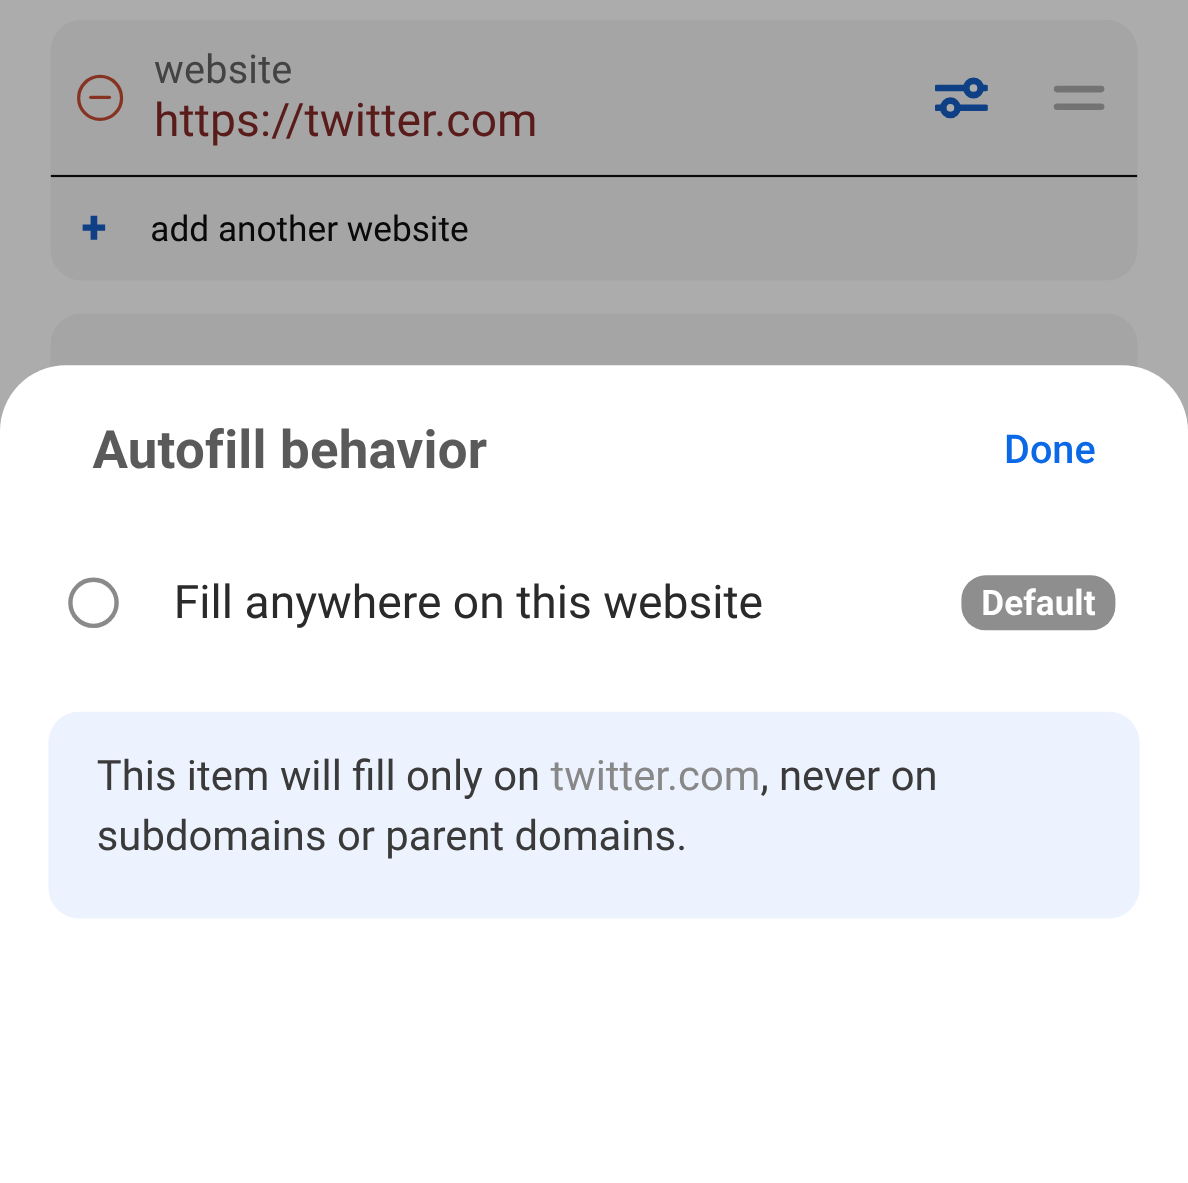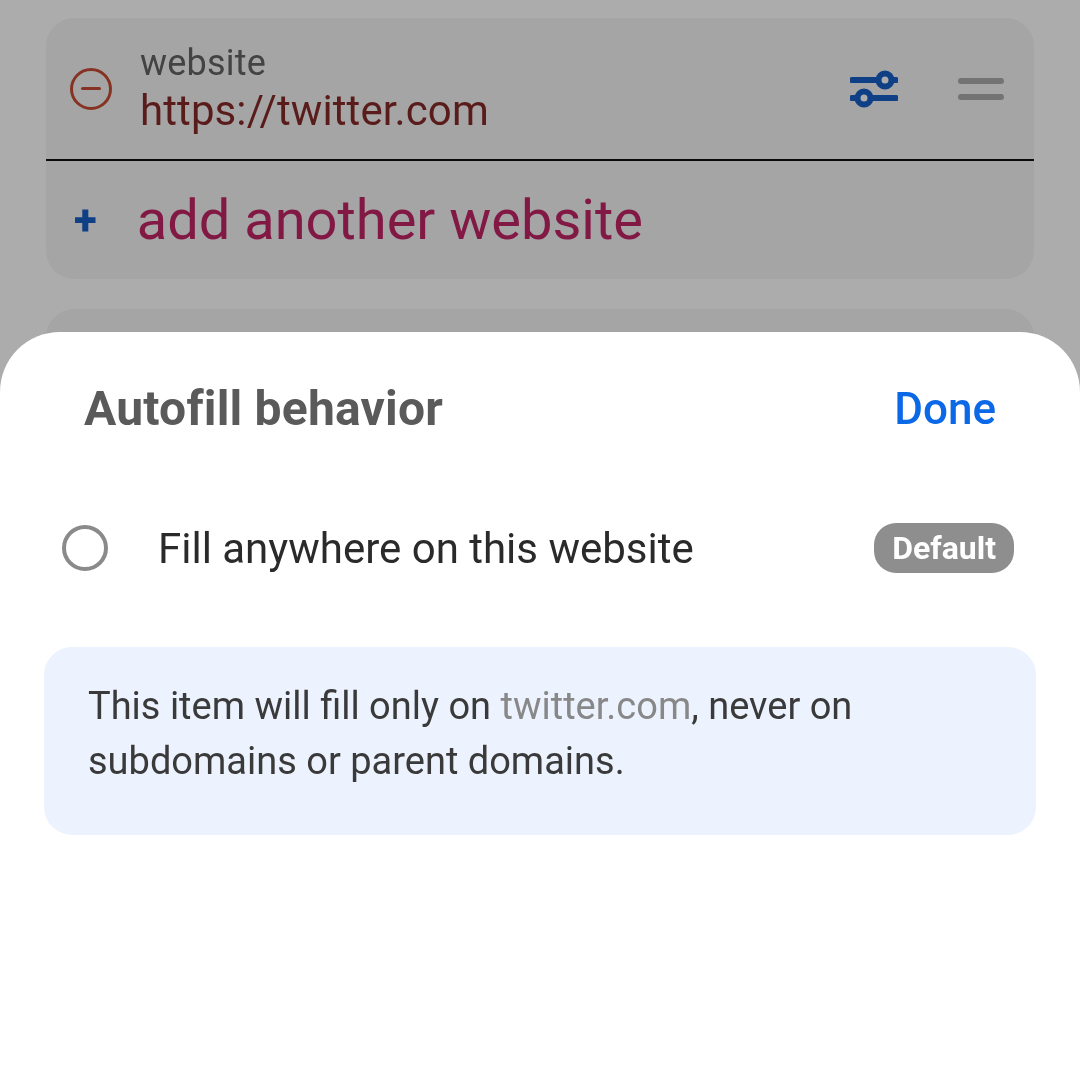--- a/index.html
+++ b/index.html
@@ -83,22 +83,22 @@
       padding: 26px 30px 26px 28px;
       gap: 40px;
     }
     .plus-icon {
       color: #0a57c2;
       font-size: 42px;
       font-weight: 800;
       line-height: 1;
     }
     .add-label {
-      font-size: 56px;
-      color: #be185d;
+      font-size: 32px;
+      color: #000000;
     }
     .second-card {
       background: #f5f5f5;
       border-radius: 28px;
       margin-top: 30px;
       height: 100px;
     }
 
     .dim-overlay {
       position: absolute;
@@ -123,21 +123,21 @@
       justify-content: space-between;
       padding: 0 40px 0 40px;
     }
     .sheet-title {
       font-size: 48px;
       font-weight: 700;
       color: #5a5a5a;
       letter-spacing: 0.2px;
     }
     .done-link {
-      font-size: 44px;
+      font-size: 36px;
       color: #0b68e6;
       font-weight: 500;
     }
     .options {
       margin-top: 86px;
       padding: 0 22px 0 18px;
       display: flex;
       flex-direction: column;
       gap: 88px;
     }

